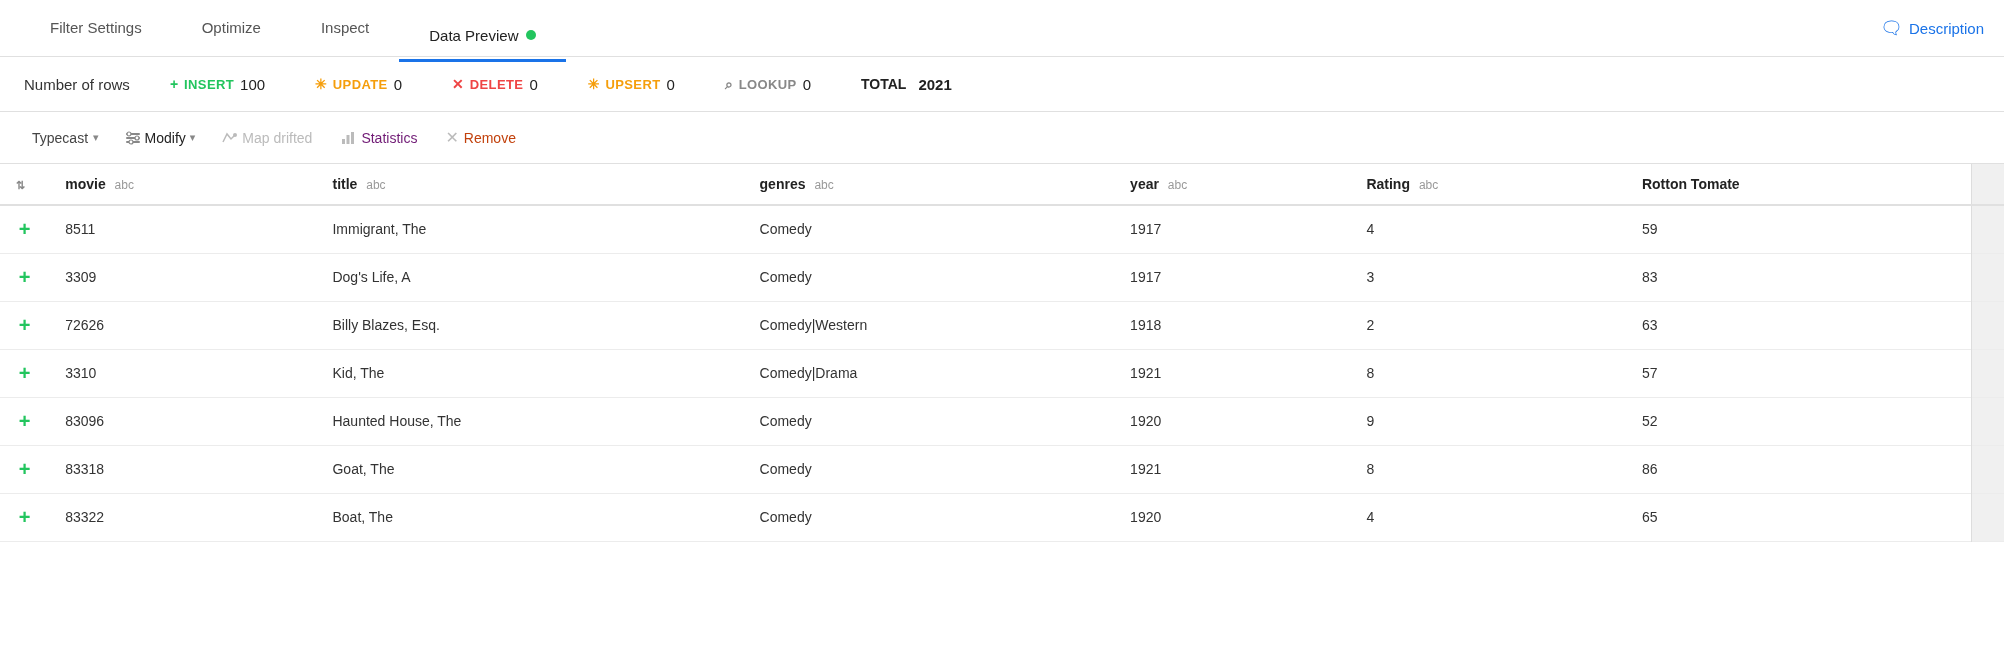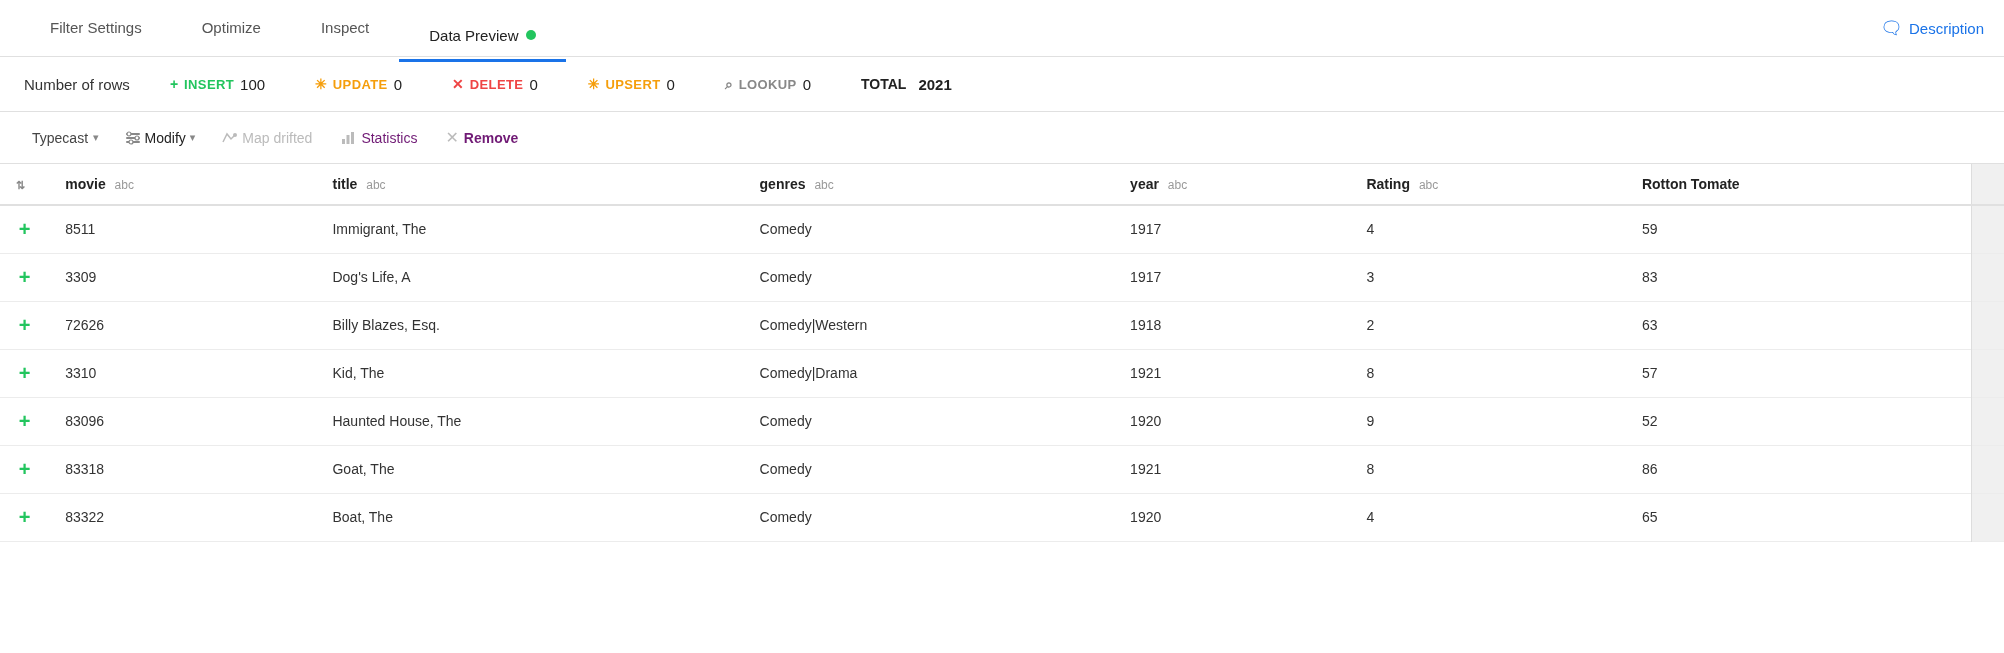--- a/index.html
+++ b/index.html
@@ -278,21 +278,21 @@
     <svg width="16" height="16" viewBox="0 0 16 16" fill="none">
         <rect x="2" y="9" width="3" height="5" fill="#bbb"></rect>
         <rect x="6.5" y="5" width="3" height="9" fill="#bbb"></rect>
         <rect x="11" y="2" width="3" height="12" fill="#bbb"></rect>
       </svg>
     <span style="color:#701a75;">Statistics</span>
   </button>
 
   <button class="toolbar-btn disabled">
     <span style="color:#bbb;font-size:16px;">✕</span>
-    <span style="color:#701a75;font-weight:bold;">Remove</span>
+    <span style="color:#c2410c;">Remove</span>
   </button>
 </div>
 
 <div class="table-container">
   <table>
     <thead>
       <tr>
         <th class="col-row-action">
           <span class="sort-icon">⇅</span>
         </th>

